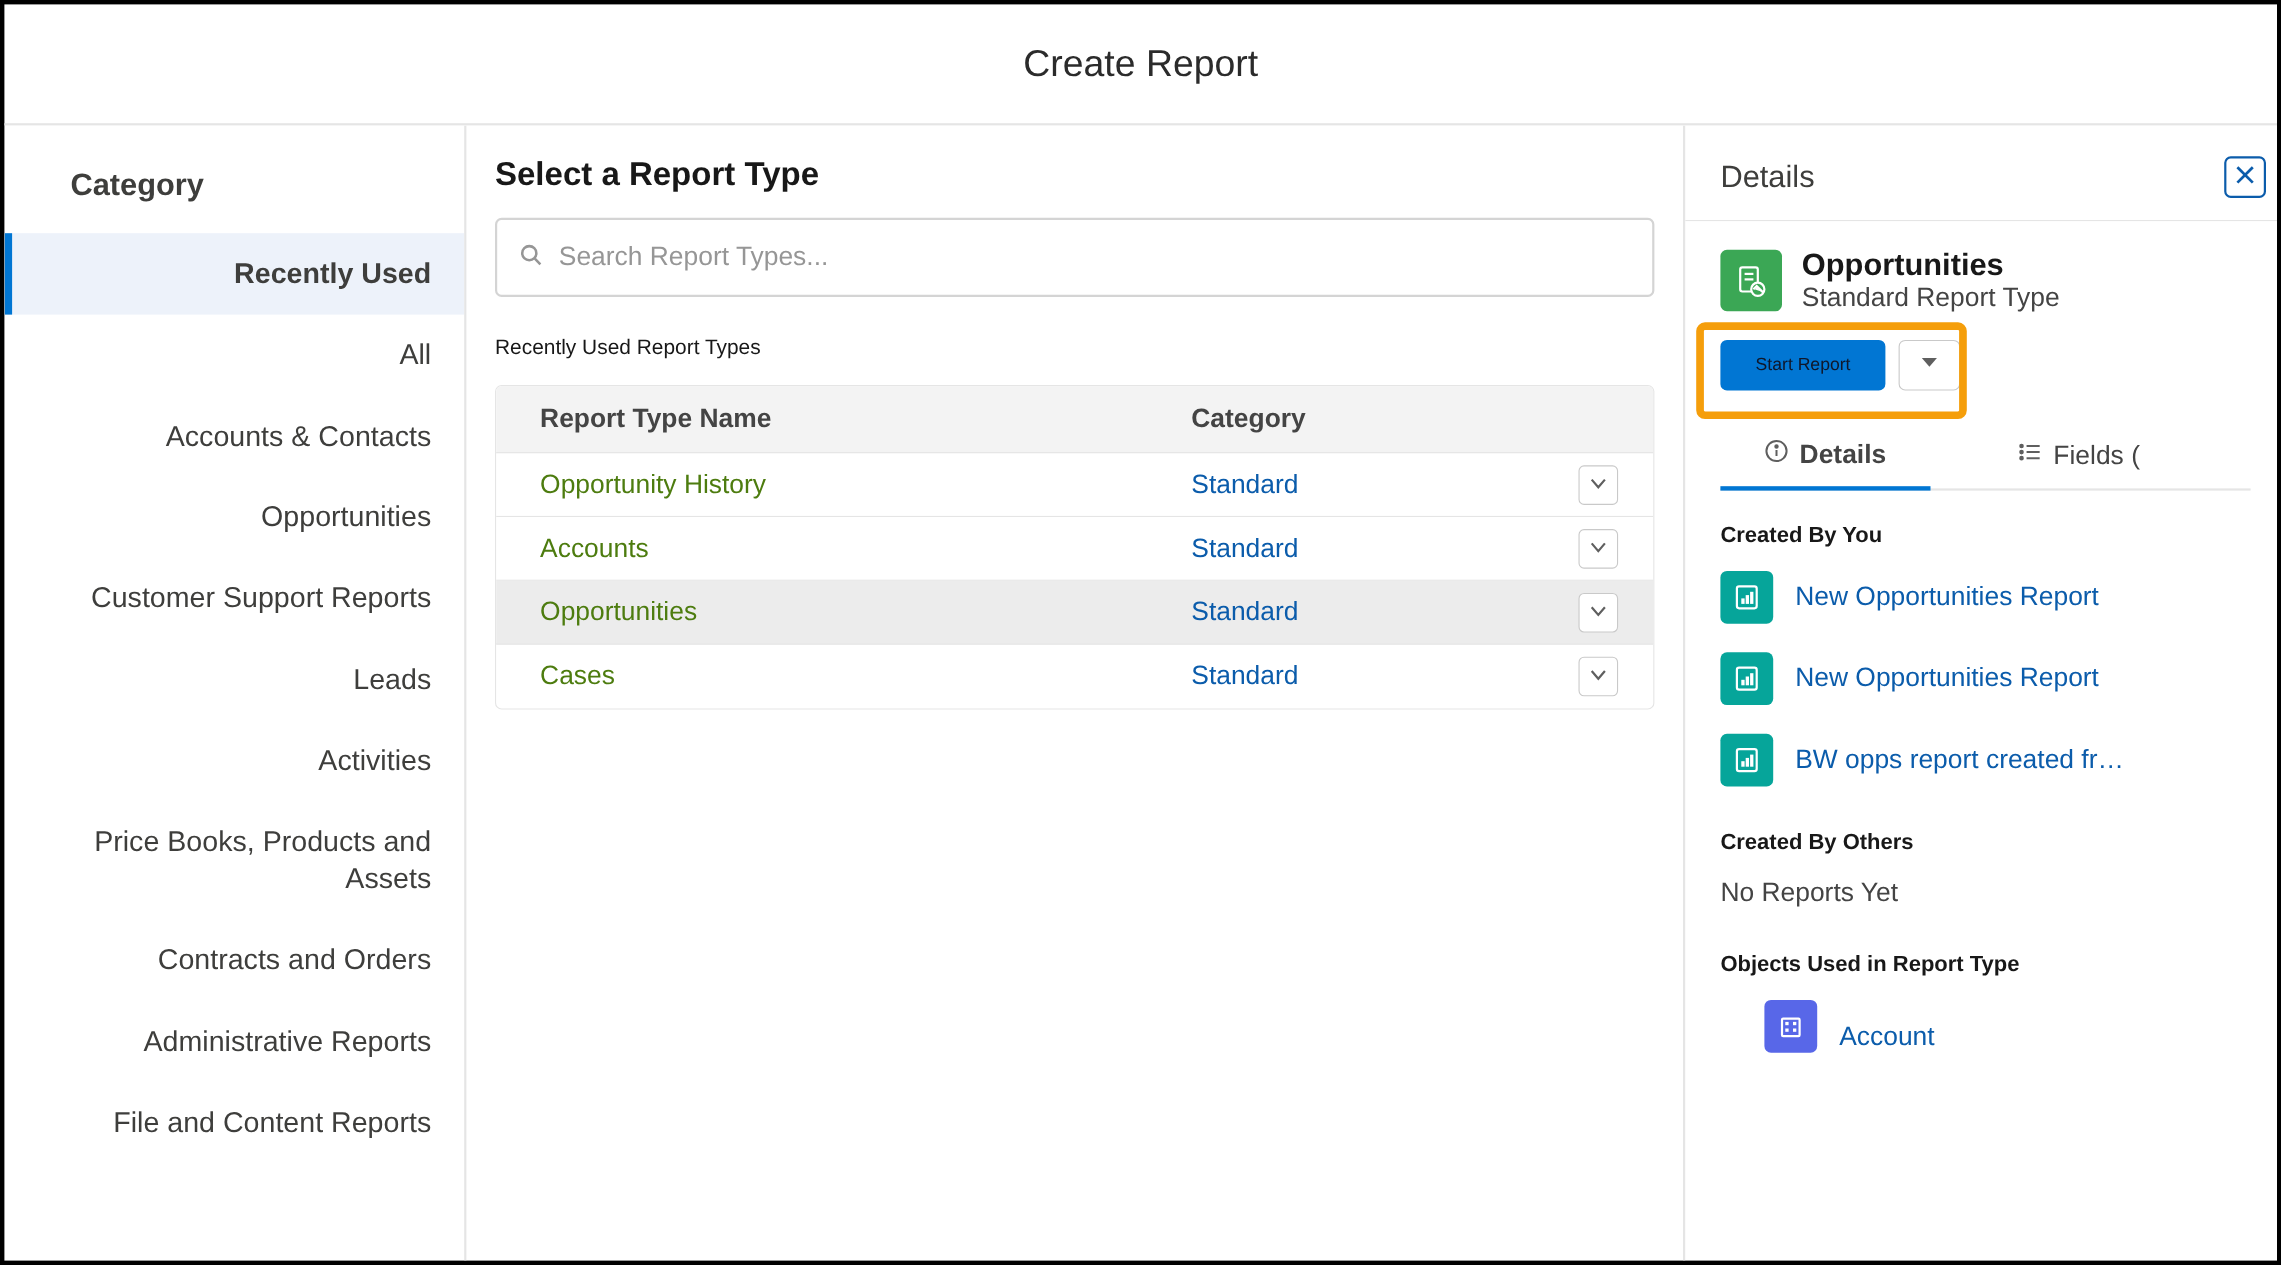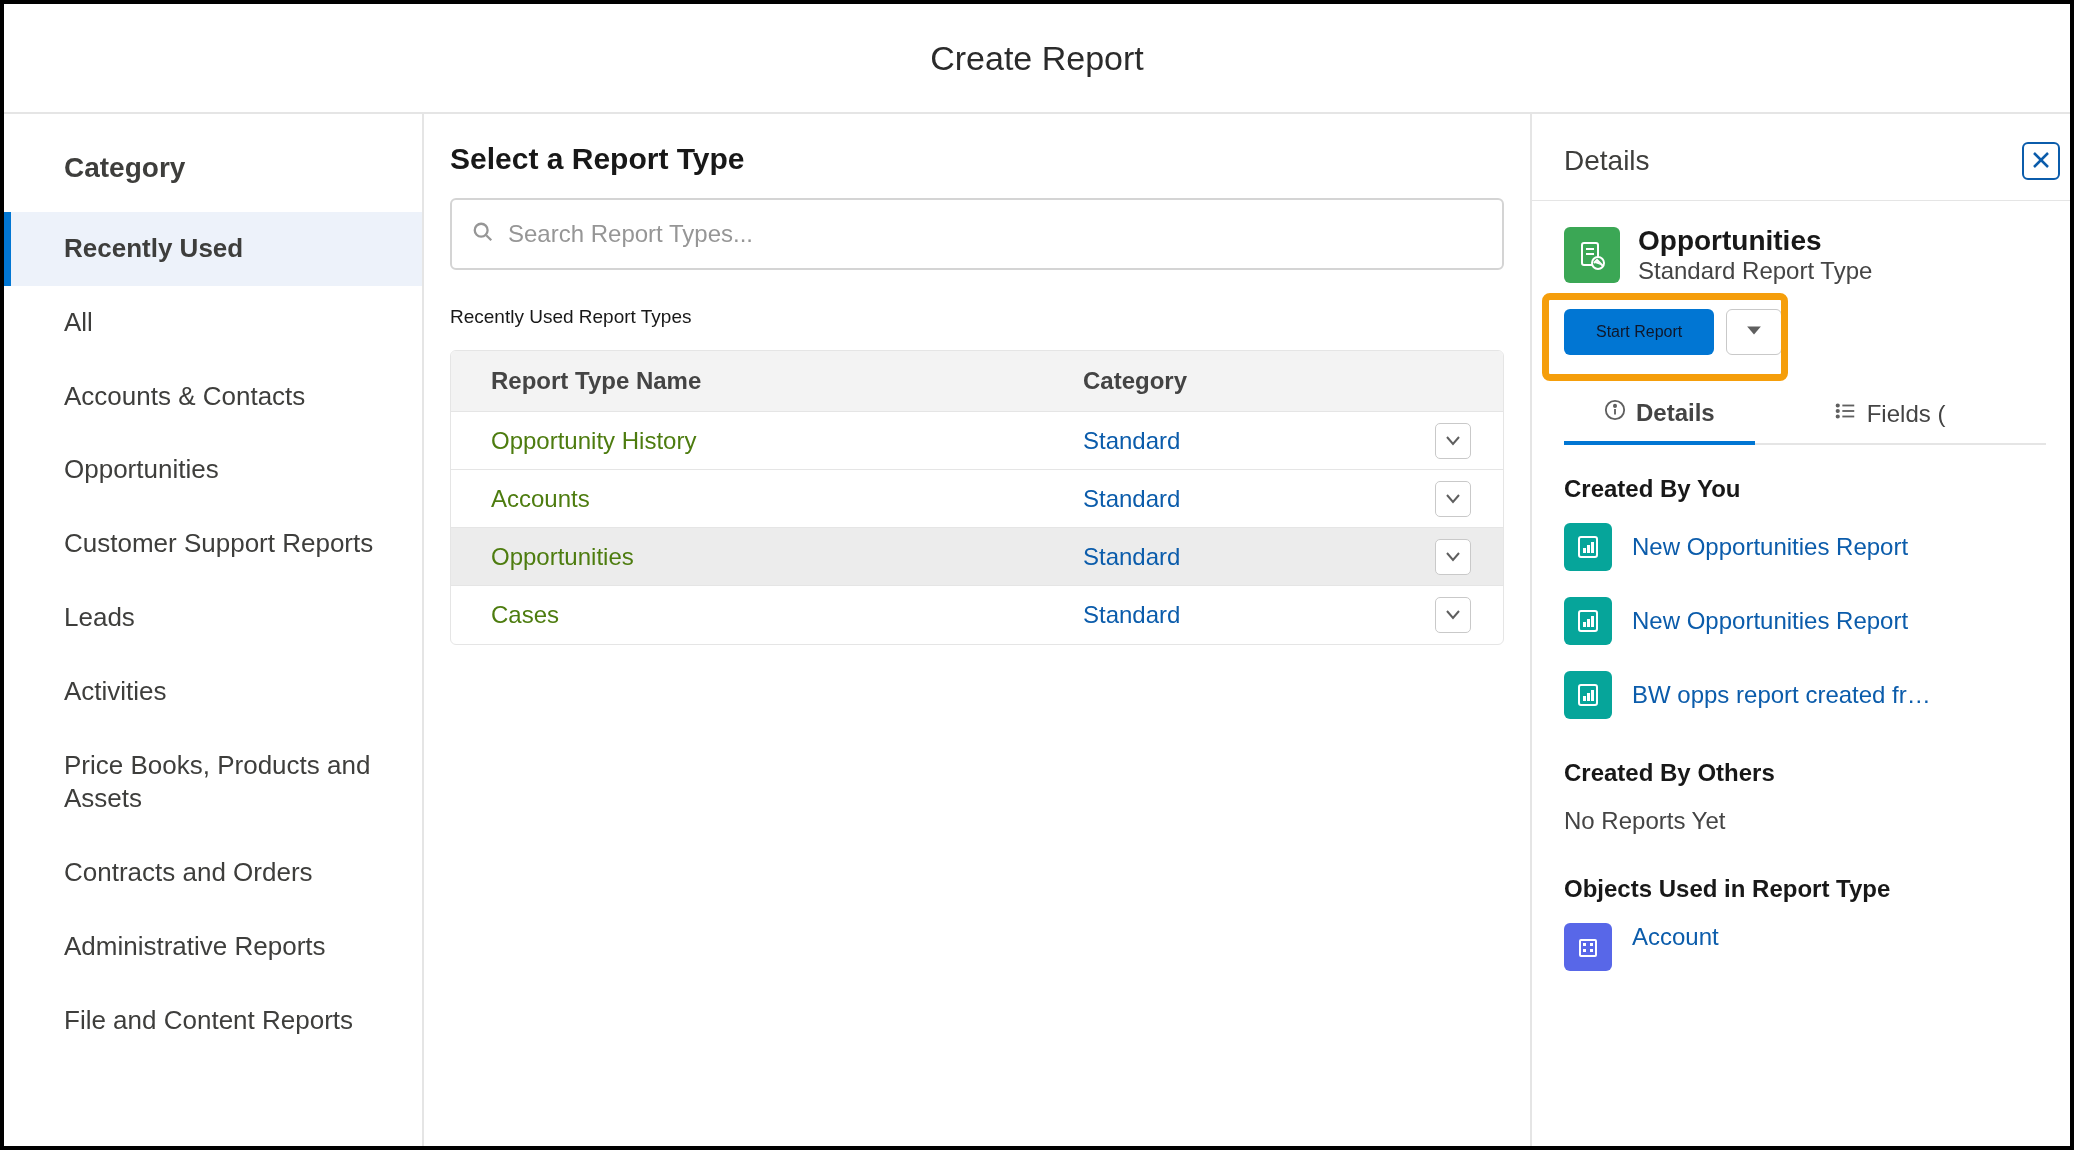--- a/index.html
+++ b/index.html
@@ -52,20 +52,21 @@
     font-weight: 700;
     color: #3e3e3c;
     padding: 28px 30px 28px 60px;
   }
   .cat-item {
     font-size: 26px;
     color: #3e3e3c;
     padding: 20px 30px 20px 60px;
     line-height: 1.3;
     cursor: pointer;
+    text-align: right;
   }
   .cat-item.active {
     background: #edf2fa;
     font-weight: 700;
     position: relative;
   }
   .cat-item.active::before {
     content: '';
     position: absolute;
     left: 0;
@@ -284,21 +285,21 @@
     white-space: nowrap;
   }
   .tab.active {
     font-weight: 700;
     border-bottom: 4px solid #0176d3;
     margin-bottom: -2px;
   }
   .tab svg { color: #5f5f5f; }
 
   .sect-h {
-    font-size: 24px;
+    font-size: 20px;
     font-weight: 700;
     color: #181818;
     margin-bottom: 20px;
   }
   .norep {
     font-size: 24px;
     color: #444;
     margin-bottom: 40px;
   }
   .report-item {
@@ -322,23 +323,24 @@
     color: #0b5cab;
     white-space: nowrap;
     overflow: hidden;
     text-overflow: ellipsis;
     max-width: 360px;
   }
   .section-block { margin-bottom: 40px; }
 
   .obj-item {
     display: flex;
-    align-items: flex-start;
+    align-items: flex-end;
     gap: 20px;
     margin-bottom: 16px;
+    margin-left: 40px;
   }
   .obj-icon {
     width: 48px;
     height: 48px;
     background: #5867e8;
     border-radius: 6px;
     display: flex;
     align-items: center;
     justify-content: center;
     flex-shrink: 0;

